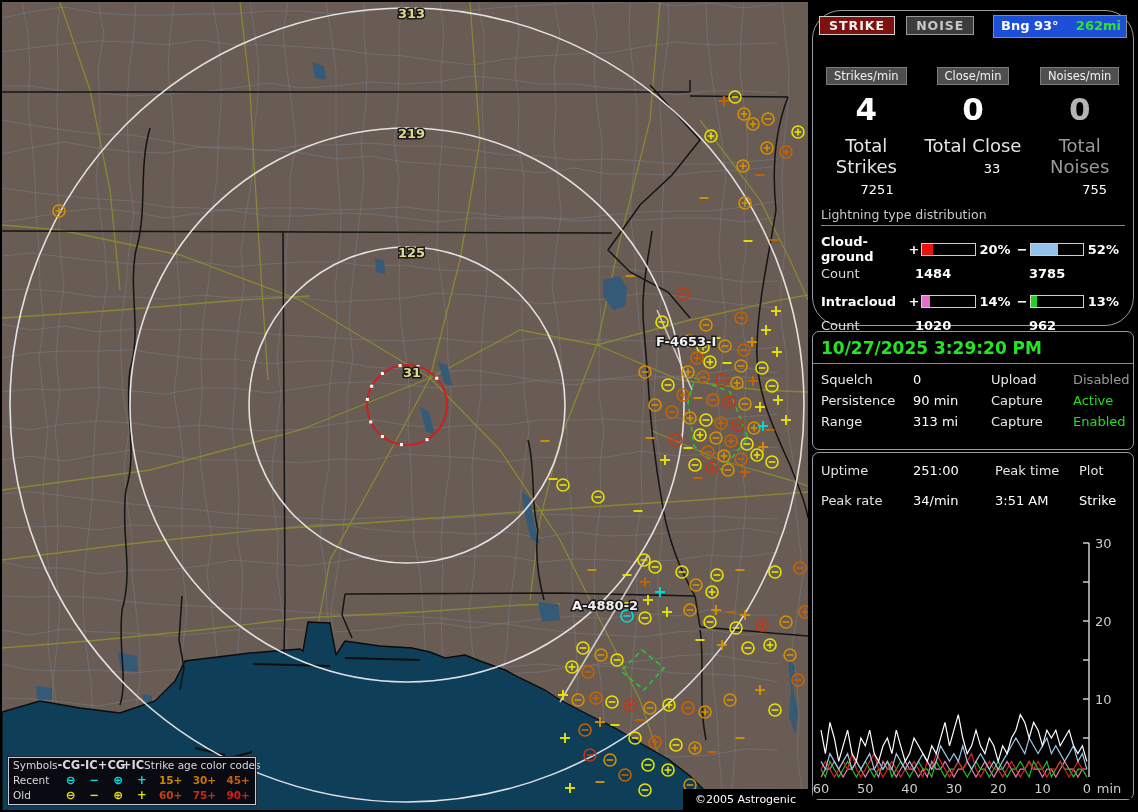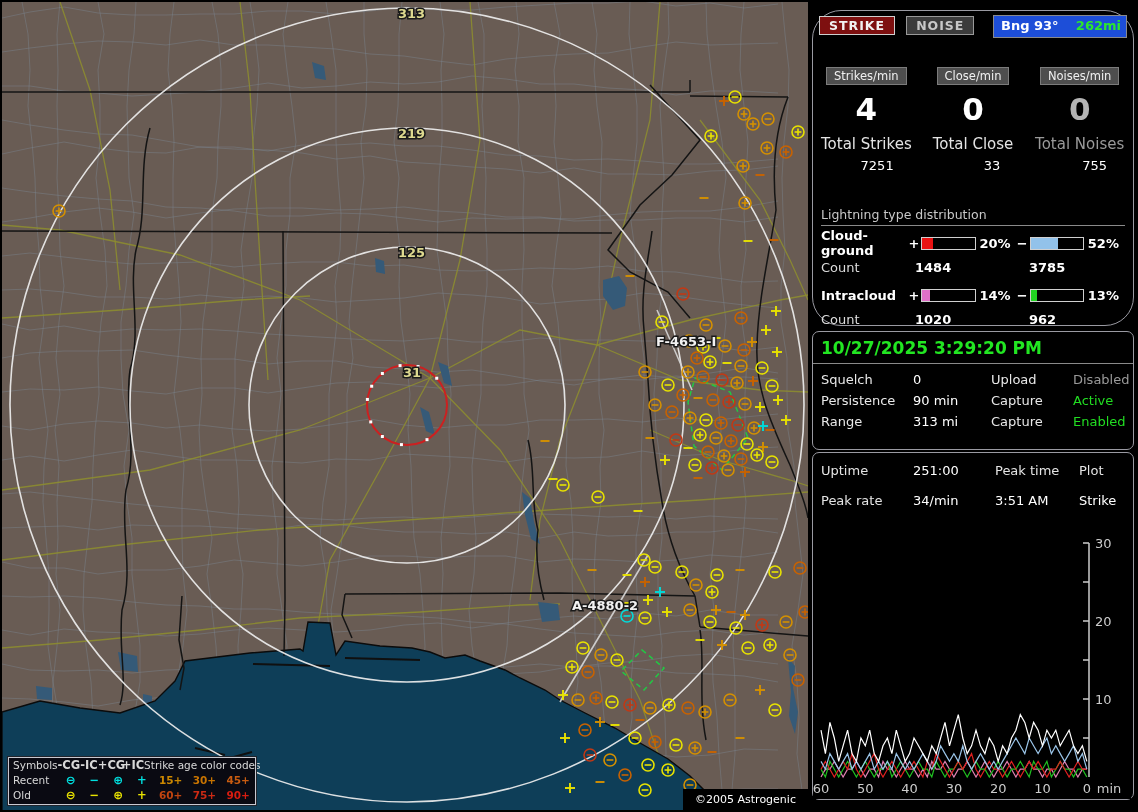--- a/index.html
+++ b/index.html
@@ -28,25 +28,25 @@
   #noise-btn{background:#3c3c3c;color:#c8c8c8;border-color:#999;margin-left:6px;}
   #bng-box{position:absolute;right:6px;top:4px;width:132px;height:21px;background:#1d4ed8;border:1px solid #8a8a8a;
            font-weight:bold;font-size:13px;line-height:20px;}
   #bng-box .lab{color:#fff;padding-left:7px;}
   #bng-box .val{color:#2ce62c;float:right;padding-right:5px;}
   .rate-cols{position:absolute;top:54px;left:0;width:100%;display:flex;}
   .rate-col{flex:1;text-align:center;}
   .chip{display:inline-block;background:#4e4e4e;color:#f0f0f0;font-size:11.5px;padding:1px 7px;border:1px solid #7c7c7c;}
   .bignum{font-size:31px;font-weight:bold;color:#fff;margin-top:6px;}
   .bignum.dim{color:#b4b4b4;}
-  .tot-label{font-size:15px;color:#e4e4e4;margin-top:8px;}
+  .tot-label{font-size:18px;color:#e4e4e4;margin-top:8px;}
   .tot-label.dim{color:#9a9a9a;}
   .tot-value{font-size:13px;color:#fff;margin-top:5px;text-align:right;padding-right:26px;}
   #dist{position:absolute;top:196px;left:8px;right:8px;}
-  #dist-title{color:#c8c8c8;font-size:12.5px;padding-bottom:3px;border-bottom:1px solid #8a8a8a;margin-bottom:6px;}
+  #dist-title{color:#c8c8c8;font-size:12.5px;padding-bottom:3px;border-bottom:1px solid #8a8a8a;margin-bottom:12px;}
   .d-row{display:flex;align-items:center;height:22px;font-size:13px;}
   .d-name{width:94px;font-weight:bold;color:#fff;}
   .d-sign{width:14px;font-weight:bold;color:#fff;}
   .d-bar{width:56px;height:11px;border:1px solid #d0d0d0;background:#000;margin-right:4px;}
   .d-fill{height:100%;}
   .d-pct{width:40px;font-weight:bold;color:#fff;}
   .c-row{display:flex;height:26px;align-items:center;font-size:13px;}
   .c-lab{width:94px;color:#dcdcdc;}
   .c-v1{width:114px;font-weight:bold;color:#fff;}
   .c-v2{font-weight:bold;color:#fff;}

